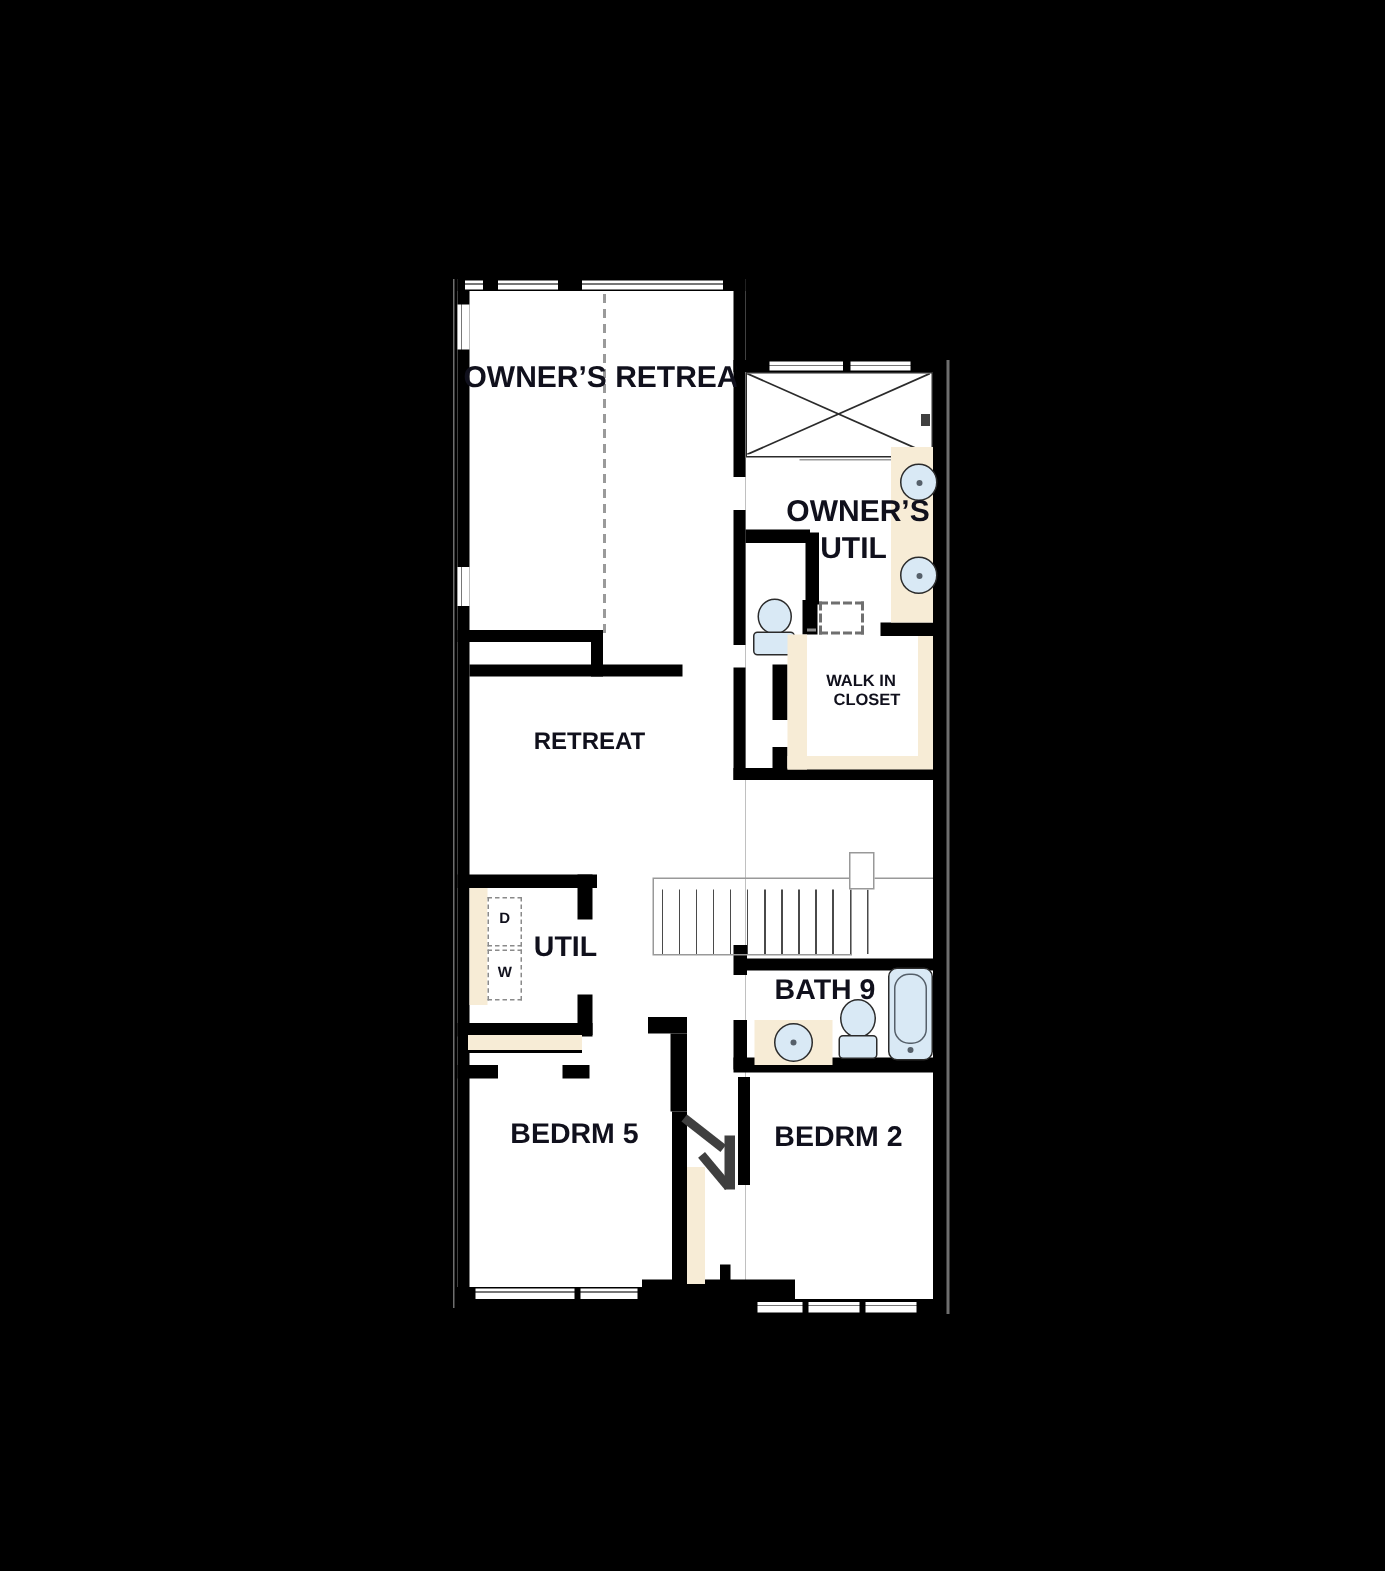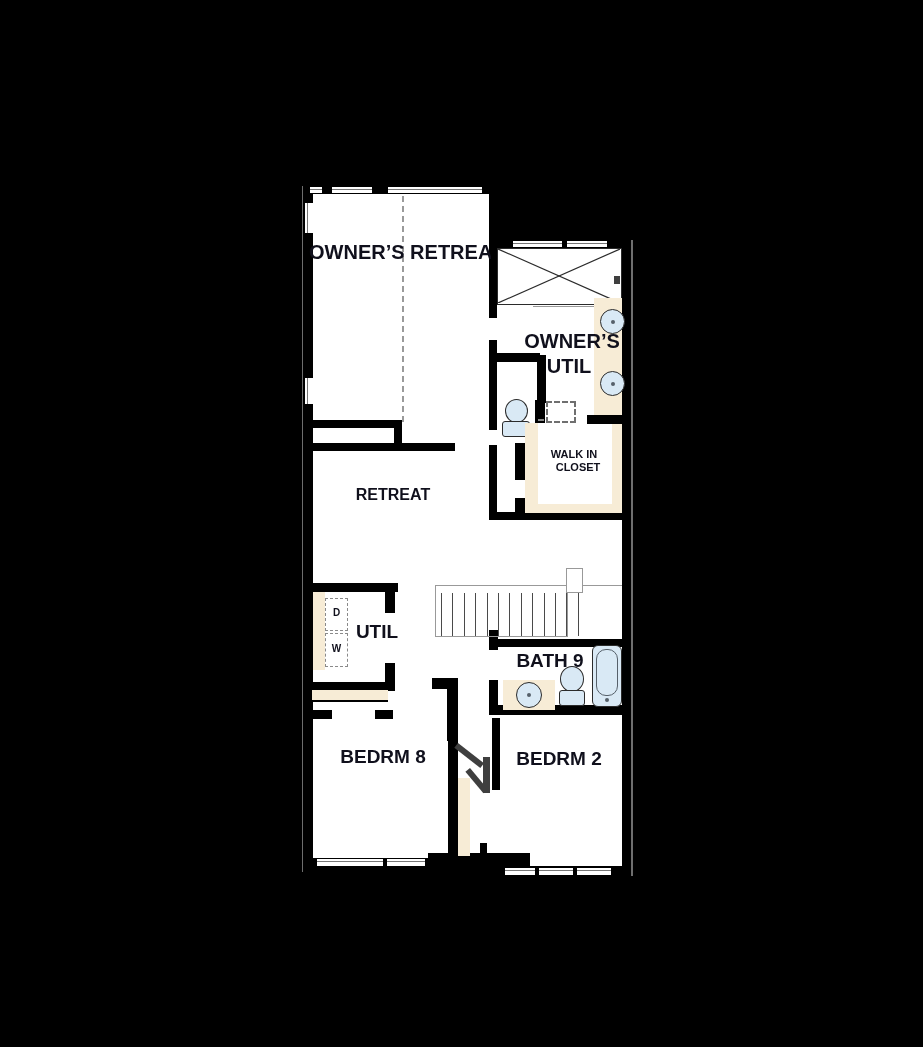--- a/index.html
+++ b/index.html
@@ -153,17 +153,17 @@
     <div class="abs dgray" style="left:483px;top:757px;width:7px;height:36px;"></div>
 
     <div class="abs lbl" style="left:309px;top:241px;width:182px;font-size:20px;">OWNER’S RETREAT</div>
     <div class="abs lbl" style="left:517px;top:330px;width:110px;font-size:20px;">OWNER’S</div>
     <div class="abs lbl" style="left:514px;top:355px;width:110px;font-size:20px;">UTIL</div>
     <div class="abs lbl" style="left:534px;top:448px;width:80px;font-size:11px;font-weight:700;">WALK IN</div>
     <div class="abs lbl" style="left:538px;top:461px;width:80px;font-size:11px;font-weight:700;">CLOSET</div>
     <div class="abs lbl" style="left:343px;top:486px;width:100px;font-size:16px;">RETREAT</div>
     <div class="abs lbl" style="left:347px;top:621px;width:60px;font-size:19px;">UTIL</div>
     <div class="abs lbl" style="left:500px;top:650px;width:100px;font-size:19px;">BATH 9</div>
-    <div class="abs lbl" style="left:333px;top:746px;width:100px;font-size:19px;">BEDRM 8</div>
+    <div class="abs lbl" style="left:333px;top:746px;width:100px;font-size:19px;">BEDRM 5</div>
     <div class="abs lbl" style="left:509px;top:748px;width:100px;font-size:19px;">BEDRM 2</div>
 
   </div>
 </div>
 
 </body></html>

